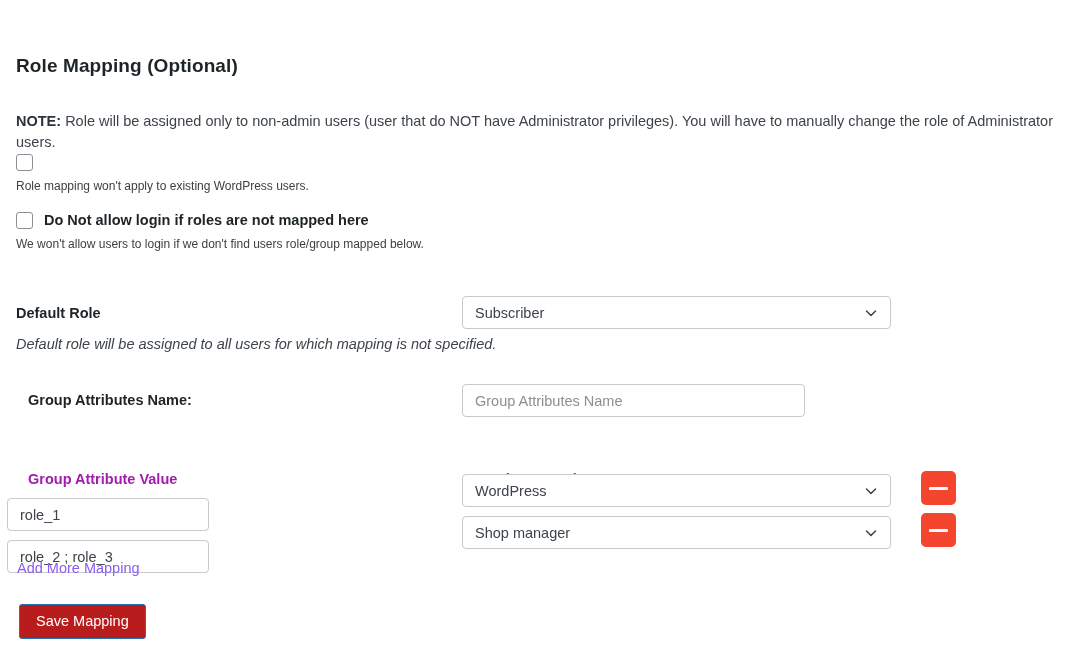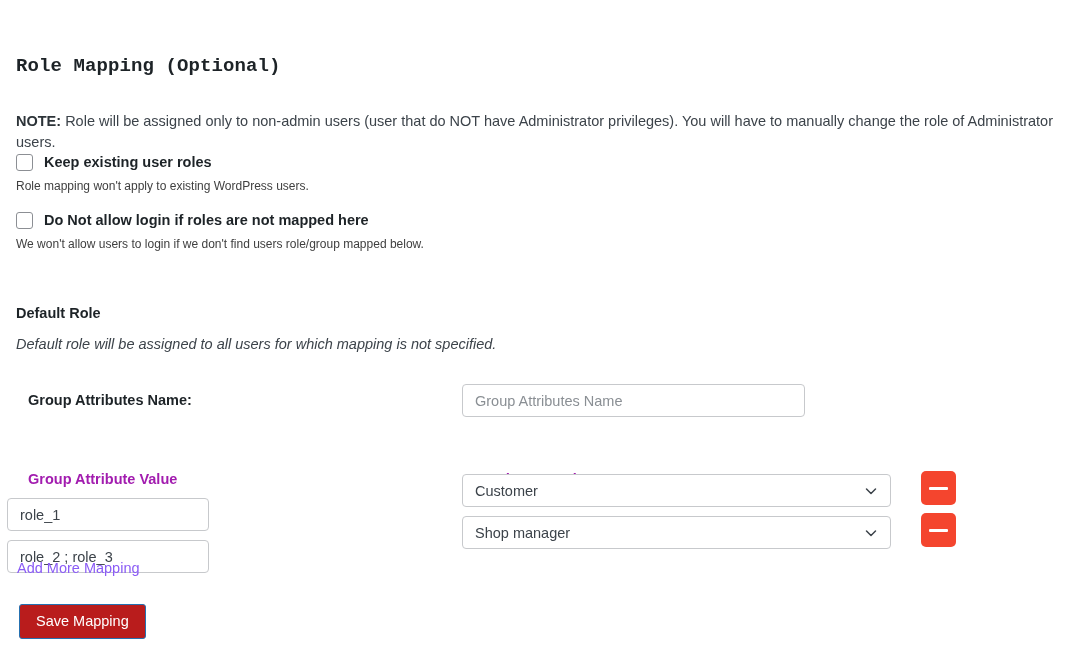--- a/index.html
+++ b/index.html
@@ -28,21 +28,20 @@
   
   .section-title {
     position: absolute;
     left: 16px;
     top: 55px;
     font-size: 19px;
     font-weight: bold;
     letter-spacing: 0.1px;
     color: #1d2327;
     margin: 0;
-    font-family: Liberation Mono, monospace;
   }
 
   
   .note {
     position: absolute;
     left: 16px;
     top: 96px;
     width: 1046px;
     font-size: 14.5px;
     line-height: 21px;
@@ -239,42 +238,49 @@
 <body>
 
 <div class="page">
 
   <h2 class="section-title">Role Mapping (Optional)</h2>
 
   <p class="note"><b>NOTE:</b><span> Role will be assigned only to non-admin users (user that do NOT have Administrator privileges). You will have to manually change the role of Administrator users.</span></p>
 
   <div class="check-row row1">
     <span class="cb"></span>
-    <span class="cb-label">Keep existing user roles</span>
   </div>
   <div class="sub-note s1">Role mapping won't apply to existing WordPress users.</div>
 
   <div class="check-row row2">
     <span class="cb"></span>
     <span class="cb-label">Do Not allow login if roles are not mapped here</span>
   </div>
   <div class="sub-note s2">We won't allow users to login if we don't find users role/group mapped below.</div>
 
   <div class="default-role-label">Default Role</div>
+  <div class="sel" id="default-role-select">
+    <span class="sel-val">Subscriber</span>
+    <span class="chev">
+      <svg viewBox="0 0 14 14" width="14" height="14">
+          <path d="M2.5 5 L7 9.5 L11.5 5" fill="none" stroke="#3c434a" stroke-width="1.5" stroke-linecap="round" stroke-linejoin="round"></path>
+        </svg>
+    </span>
+  </div>
   <div class="default-role-desc">Default role will be assigned to all users for which mapping is not specified.</div>
 
   <div class="gan-label">Group Attributes Name:</div>
   <input class="txt" id="group-attributes-name-input" type="text" placeholder="Group Attributes Name" style="">
 
   <div class="col-head c1">Group Attribute Value</div>
   <div class="col-head c2">WordPress Role</div>
 
   <input class="txt map-value map-row1" type="text" value="role_1" style="">
   <div class="sel map-role map-row1">
-    <span class="sel-val">Customer</span>
+    <span class="sel-val">WordPress</span>
     <span class="chev">
       <svg viewBox="0 0 14 14" width="14" height="14">
           <path d="M2.5 5 L7 9.5 L11.5 5" fill="none" stroke="#3c434a" stroke-width="1.5" stroke-linecap="round" stroke-linejoin="round"></path>
         </svg>
     </span>
   </div>
   <button class="del-btn r1">
     <span class="del-bar"></span>
   </button>
 

